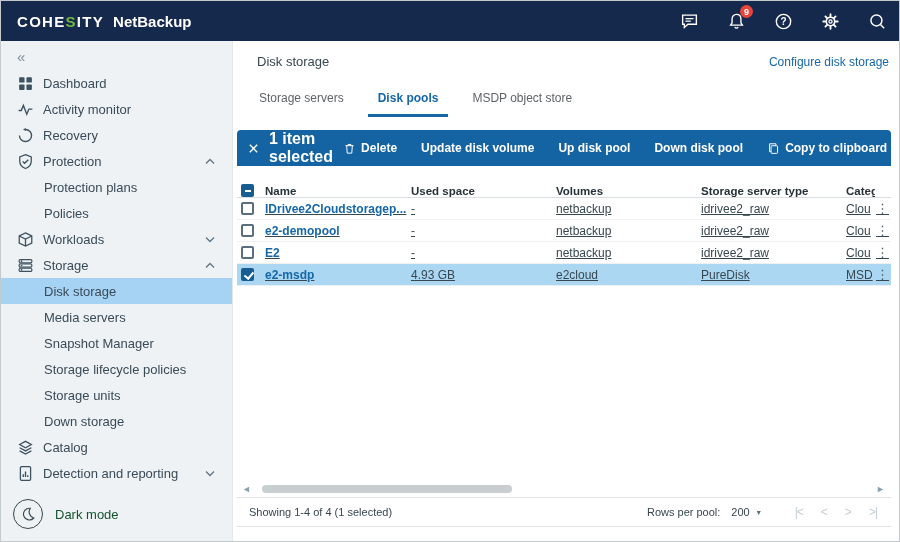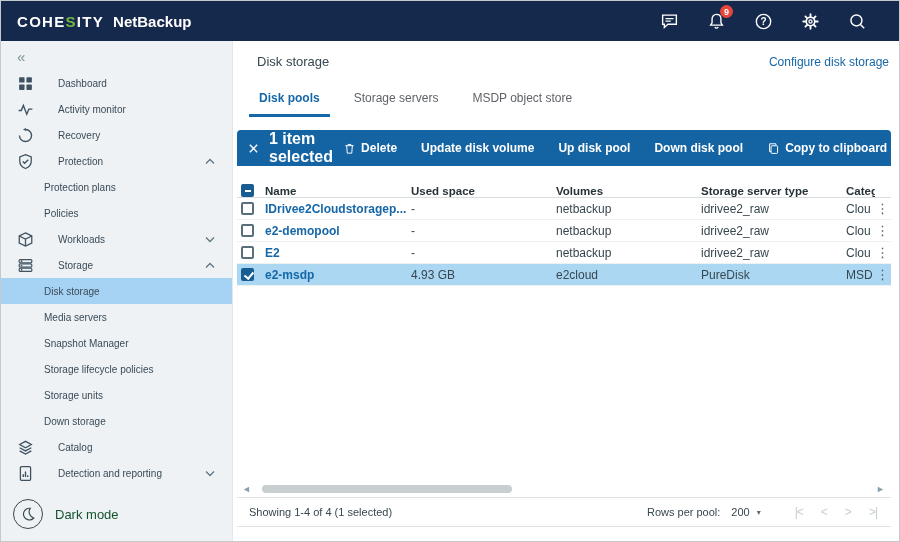--- a/index.html
+++ b/index.html
@@ -1,36 +1,36 @@
 <!DOCTYPE html>
 <html><head>
 <meta charset="utf-8">
 <style>
   * { box-sizing: border-box; margin: 0; padding: 0; }
   body { font-family: "Liberation Sans", sans-serif; background: #fff; }
   .window { width: 900px; height: 542px; border: 1px solid #c4c9cc; background: #fff; display: flex; flex-direction: column; overflow: hidden; }
 
   
-  .topbar { flex: 0 0 40px; background: #14294b; display: flex; align-items: center; padding: 0 32px 0 16px; }
+  .topbar { flex: 0 0 40px; background: #14294b; display: flex; align-items: center; padding: 0 12px 0 16px; }
   .logo { display: flex; align-items: baseline; gap: 9px; }
   .logo-cohesity { color: #fff; font-weight: bold; font-size: 15px; letter-spacing: 1.3px; }
   .logo-cohesity .green { color: #76b83f; }
   .logo-product { color: #fff; font-weight: bold; font-size: 15px; }
   .topbar-icons { margin-left: auto; display: flex; align-items: center; gap: 27px; }
   .tb-icon { width: 20px; height: 20px; position: relative; display: flex; align-items: center; justify-content: center; cursor: pointer; }
   .badge { position: absolute; top: -6px; right: -7px; min-width: 13px; height: 13px; border-radius: 8px; background: #e8453c; color: #fff; font-size: 9px; font-weight: bold; display: flex; align-items: center; justify-content: center; padding: 0 3px; }
 
   
   .body-row { flex: 1; display: flex; min-height: 0; }
 
   
   .sidebar { flex: 0 0 232px; width: 232px; background: #eef2f4; display: flex; flex-direction: column; border-right: 1px solid #e3e8ea; }
   .collapse-btn { color: #7d8f9b; font-size: 15px; padding: 8px 0 6px 16px; cursor: pointer; line-height: 1; }
   .nav { display: flex; flex-direction: column; }
-  .nav-item { height: 26px; display: flex; align-items: center; gap: 24px; padding-left: 16px; font-size: 10px; color: #3a4b58; cursor: pointer; position: relative; white-space: nowrap; }
+  .nav-item { height: 26px; display: flex; align-items: center; gap: 9px; padding-left: 16px; font-size: 13px; color: #3a4b58; cursor: pointer; position: relative; white-space: nowrap; }
   .nav-item.sub { padding-left: 43px; }
   .nav-item.selected { background: #a6d3f3; }
   .icon16 { width: 17px; height: 17px; flex: 0 0 17px; }
   .chev { position: absolute; right: 17px; top: 10px; width: 10px; height: 7px; }
   .darkmode { margin-top: auto; display: flex; align-items: center; gap: 12px; padding: 8px 0 12px 12px; cursor: pointer; }
   .moon-btn { width: 30px; height: 30px; border: 1.5px solid #37474f; border-radius: 50%; display: flex; align-items: center; justify-content: center; background: transparent; cursor: pointer; }
   .darkmode-label { font-size: 13px; color: #14532d; }
 
   
   .main { flex: 1; min-width: 0; display: flex; flex-direction: column; background: #fff; padding: 0 8px 14px 4px; }
@@ -43,21 +43,21 @@
 
   
   .panel { margin-top: 13px; flex: 1; min-height: 0; display: flex; flex-direction: column; }
   .toolbar { flex: 0 0 30px; background: #1463a3; border-radius: 4px 4px 0 0; display: flex; align-items: center; color: #fff; padding: 0 12px 0 11px; gap: 10px; }
   .x-btn { width: 14px; height: 14px; cursor: pointer; display: flex; align-items: center; }
   .sel-text { font-size: 16px; font-weight: bold; }
   .tb-btns { margin-left: auto; display: flex; align-items: center; gap: 24px; }
   .tb-btn { display: flex; align-items: center; gap: 5px; font-size: 12px; font-weight: bold; cursor: pointer; white-space: nowrap; justify-content: center; }
 
   .thead { flex: 0 0 32px; display: flex; align-items: flex-end; border-bottom: 1px solid #d9dee1; font-size: 11.5px; font-weight: bold; color: #263238; padding-left: 4px; }
-  .trow { flex: 0 0 22px; display: flex; align-items: center; border-bottom: 1px solid #eef1f2; font-size: 12px; color: #37474f; padding-left: 4px; }
+  .trow { flex: 0 0 22px; display: flex; align-items: center; border-bottom: 1px solid #eef1f2; font-size: 12px; color: #37474f; padding-left: 4px; text-decoration: underline; }
   .trow.selected { background: #abd7f3; }
   .col-cb { width: 24px; display: flex; align-items: center; }
   .col-name { width: 146px; overflow: hidden; white-space: nowrap; }
   .col { width: 145px; overflow: hidden; white-space: nowrap; }
   .col-cat { flex: 1; overflow: hidden; white-space: nowrap; }
   .col-menu { width: 16px; text-align: right; color: #4a5a64; cursor: pointer; font-size: 13px; line-height: 1; padding-right: 2px; }
   .name-link { color: #1667a8; font-weight: bold; cursor: pointer; }
   .cb { width: 13px; height: 13px; border: 2px solid #5a6f7c; border-radius: 2px; background: #fff; cursor: pointer; position: relative; display: inline-block; }
   .cb.on { background: #175d92; border-color: #175d92; }
   .cb.dash::after { content: ""; position: absolute; left: 1.5px; right: 1.5px; top: 50%; height: 2px; margin-top: -1px; background: #fff; }
@@ -257,22 +257,22 @@
       </div>
     </aside>
 
     <main class="main">
       <div class="page-header">
         <span class="page-title">Disk storage</span>
         <a class="configure-link">Configure disk storage</a>
       </div>
 
       <div class="tabs">
+        <div class="tab">Storage servers</div>
         <div class="tab active">Disk pools</div>
-        <div class="tab">Storage servers</div>
         <div class="tab">MSDP object store</div>
       </div>
 
       <section class="panel">
 
         <div class="toolbar">
           <span class="x-btn">
             <svg viewBox="0 0 12 12" width="11" height="11">
                 <path d="M2 2l8 8M10 2l-8 8" stroke="#fff" stroke-width="1.5"></path>
               </svg>

